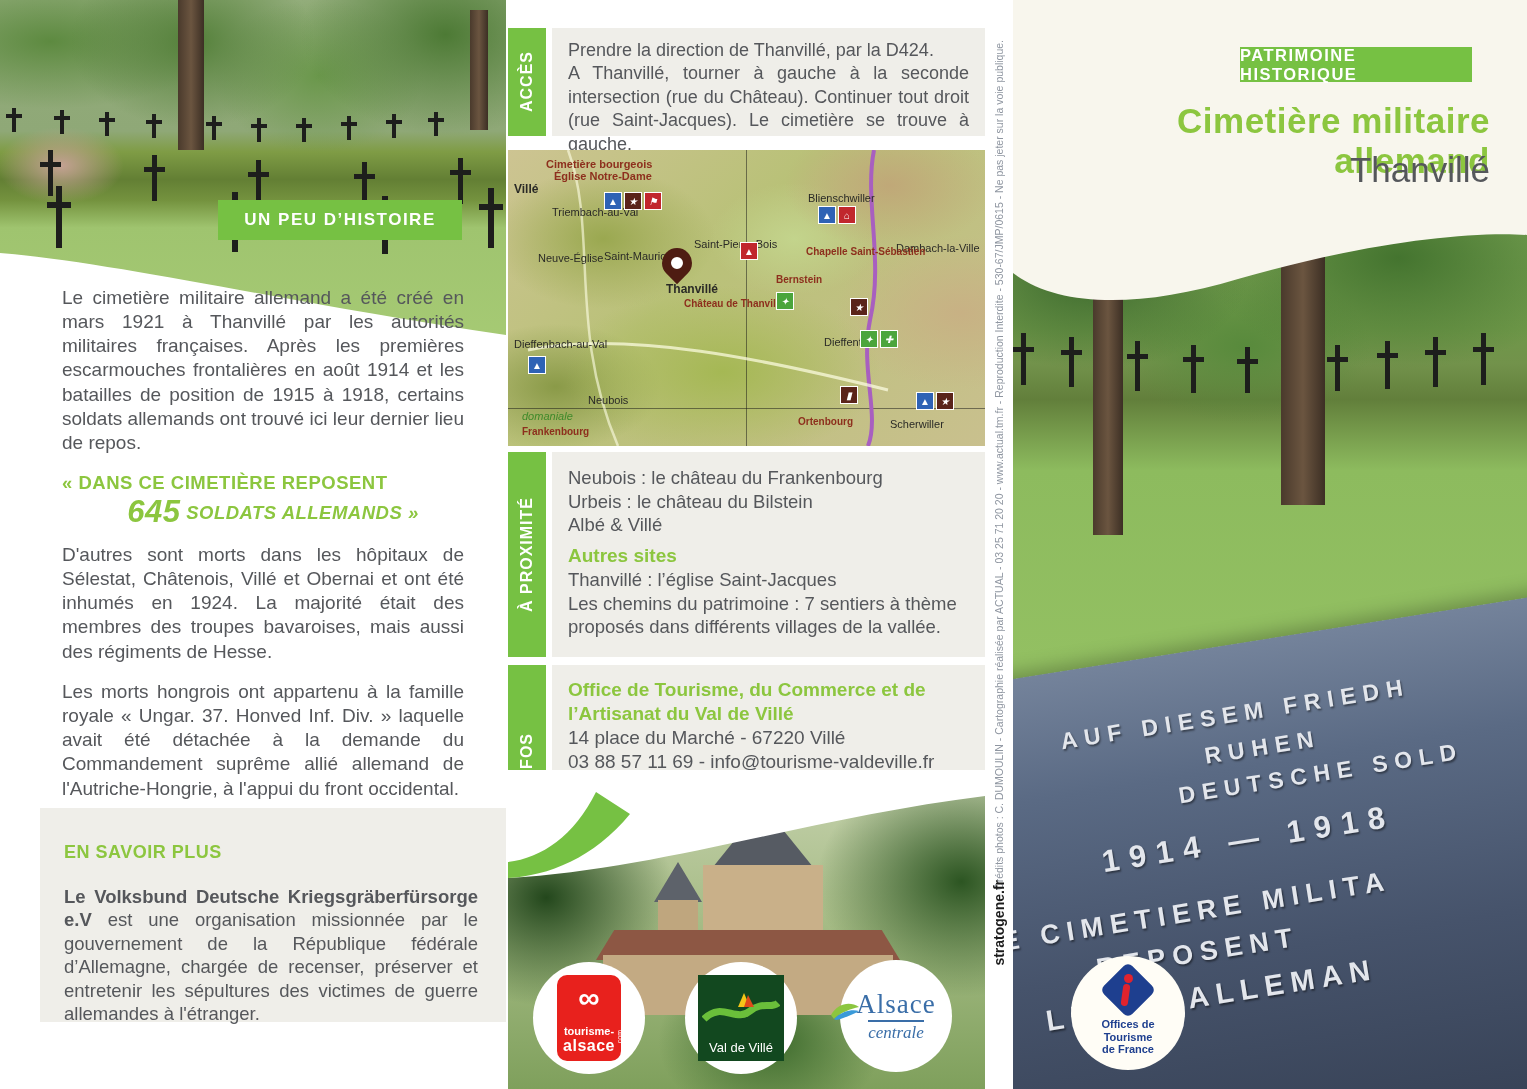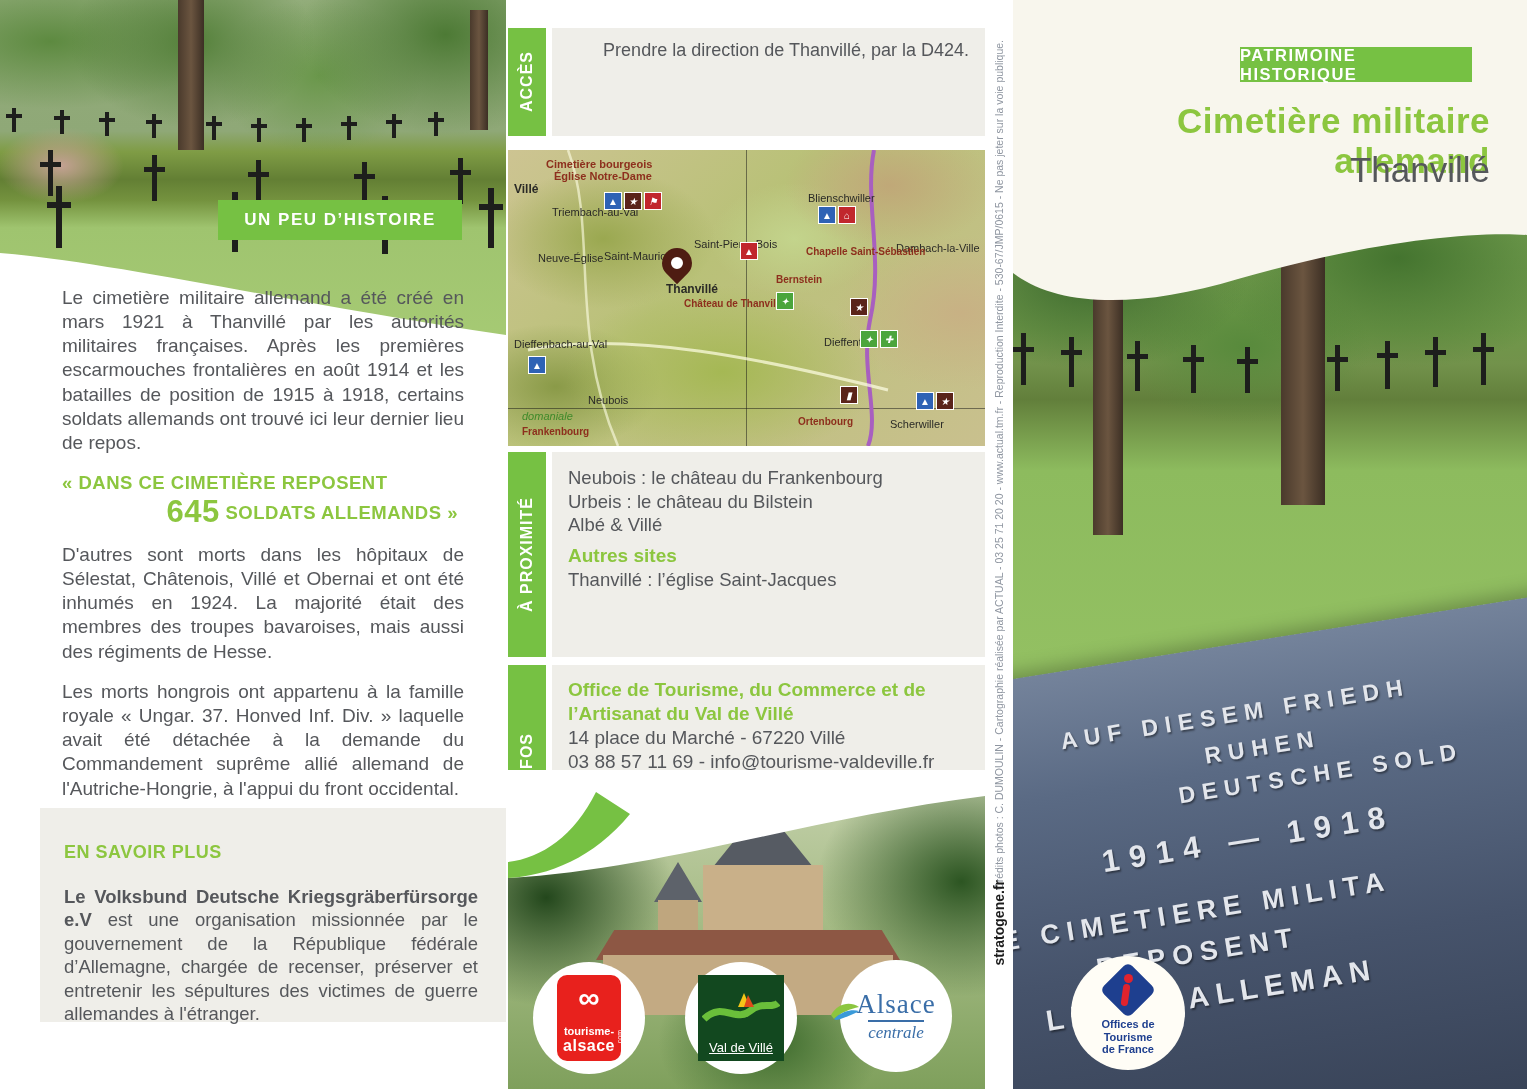--- a/index.html
+++ b/index.html
@@ -21,31 +21,31 @@
       linear-gradient(180deg,#93ad7b 0%,#8fa877 38%, #7f9c45 44%, #637f34 52%, #74923e 58%, #9fc46f 66%, #a6ca74 100%);}
   .trunk{position:absolute;background:linear-gradient(90deg,#4a3a2c,#6b5540,#3c2f24);}
   .cross{position:absolute;background:#1d1e1c;}
   .cross::before{content:"";position:absolute;background:#1d1e1c;left:-6px;top:26%;width:16px;height:4px;}
   .cross.big::before{left:-8px;width:21px;height:5px;}
   .cross.xl::before{left:-9px;width:24px;height:6px;}
   .wave-left{left:0;top:235px;width:506px;height:112px;}
   .hist-badge{left:218px;top:200px;width:244px;height:40px;display:flex;align-items:center;justify-content:center;
     color:#fff;font-weight:bold;font-size:17px;letter-spacing:1.5px;}
   .quote1{left:62px;top:472px;width:402px;font-weight:bold;font-size:18.5px;letter-spacing:.5px;}
-  .quote2{left:56px;top:494px;width:402px;text-align:right;font-weight:bold;font-size:18.5px;letter-spacing:.5px;}
+  .quote2{left:72px;top:494px;width:402px;text-align:center;font-weight:bold;font-size:18.5px;letter-spacing:.5px;font-style:italic;}
   .quote2 .num{font-size:31px;vertical-align:-3px;}
   .graybox{left:40px;top:808px;width:466px;height:214px;background:#efeee9;box-sizing:border-box;padding:34px 28px 0 24px;}
   .savoir{font-weight:bold;font-size:18px;letter-spacing:.5px;margin-bottom:22px;}
   
   .vtab{width:38px;display:flex;align-items:center;justify-content:center;}
   .vtab span{writing-mode:vertical-rl;transform:rotate(180deg);color:#fff;font-weight:bold;
     font-size:16px;letter-spacing:1px;white-space:nowrap;}
   .midbox{background:#efeee9;box-sizing:border-box;}
   .acces-box{left:552px;top:28px;width:433px;height:108px;padding:11px 16px;}
-  .acces-box .t{font-size:18px;line-height:1.3;color:#55575b;text-align:right;}
+  .acces-box .t{font-size:18px;line-height:1.3;color:#55575b;}
   .acces-box .just{text-align:justify;}
   .map{left:508px;top:150px;width:477px;height:296px;overflow:hidden;background:
       radial-gradient(ellipse 150px 90px at 80% 12%, #c0a878 0%, rgba(192,168,120,0) 70%),
       radial-gradient(ellipse 180px 110px at 95% 55%, #c8b184 0%, rgba(200,177,132,0) 70%),
       radial-gradient(ellipse 160px 100px at 20% 30%, #9aa850 0%, rgba(154,168,80,0) 70%),
       radial-gradient(ellipse 220px 120px at 45% 75%, #a5b854 0%, rgba(165,184,84,0) 72%),
       radial-gradient(ellipse 150px 90px at 10% 80%, #8a9a48 0%, rgba(138,154,72,0) 70%),
       radial-gradient(ellipse 120px 80px at 60% 30%, #c3d48c 0%, rgba(195,212,140,0) 70%),
       linear-gradient(135deg,#cdc492 0%, #b9c178 40%, #c9c08e 100%);}
   .map .lbl{position:absolute;font-size:11px;color:#2a2a26;white-space:nowrap;}
@@ -85,21 +85,21 @@
       clip-path:polygon(0 100%,6% 0,94% 0,100% 100%);}
   .logo-circle{position:absolute;width:112px;height:112px;border-radius:50%;background:#fff;
       display:flex;align-items:center;justify-content:center;}
   .ta-block{width:64px;height:86px;background:#e8211d;border-radius:10px;color:#fff;text-align:center;
       display:flex;flex-direction:column;align-items:center;justify-content:flex-end;padding-bottom:6px;box-sizing:border-box;position:relative;}
   .ta-block .pretzel{font-size:30px;line-height:30px;font-weight:bold;position:absolute;top:8px;left:0;right:0;}
   .ta-block .l1{font-size:11px;font-weight:bold;}
   .ta-block .l2{font-size:16px;font-weight:bold;letter-spacing:.5px;}
   .ta-block .dotcom{position:absolute;right:-2px;bottom:16px;font-size:7px;writing-mode:vertical-rl;transform:rotate(180deg);}
   .vdv-block{width:86px;height:86px;background:#12481f;position:relative;display:flex;align-items:flex-end;justify-content:center;}
-  .vdv-block .nm{color:#fff;font-size:13px;margin-bottom:6px;white-space:nowrap;text-decoration:underline;}
+  .vdv-block .nm{color:#fff;font-size:13px;margin-bottom:6px;white-space:nowrap;}
   .alsace-c{text-align:center;font-family:"Liberation Serif",serif;color:#3a6ea8;position:relative;}
   .alsace-c .a1{font-size:27px;letter-spacing:1px;}
   .alsace-c .a2{font-size:17px;font-style:italic;border-top:2px solid #3a6ea8;display:inline-block;padding-top:1px;}
   .alsace-swoosh{position:absolute;left:-26px;top:10px;width:30px;height:22px;}
   
   .credits{left:986px;top:70px;height:790px;width:26px;display:flex;align-items:center;justify-content:center;}
   .credits span{writing-mode:vertical-rl;transform:rotate(180deg);font-size:10.5px;color:#8f96a1;white-space:nowrap;}
   .brand{left:984px;top:858px;height:130px;width:30px;display:flex;align-items:center;justify-content:center;}
   .brand span{writing-mode:vertical-rl;transform:rotate(180deg);font-size:14px;font-weight:bold;color:#1c1c1c;}
   
@@ -178,20 +178,21 @@
     <div class="body-tx" style="font-size:18.5px;">
       <b>Le Volksbund Deutsche Kriegsgräberfürsorge e.V</b><span> est une organisation missionnée par le gouvernement de la République fédérale d’Allemagne, chargée de recenser, préserver et entretenir les sépultures des victimes de guerre allemandes à l'étranger.</span>
     </div>
   </div>
 
   <div class="abs vtab green-bg" style="left:508px;top:28px;height:108px;">
     <span>ACCÈS</span>
   </div>
   <div class="abs midbox acces-box">
     <div class="t">Prendre la direction de Thanvillé, par la D424.</div>
+    <div class="t just">A Thanvillé, tourner à gauche à la seconde intersection (rue du Château). Continuer tout droit (rue Saint-Jacques). Le cimetière se trouve à gauche.</div>
   </div>
 
   <div class="abs map">
     <div class="grid-v"></div>
     <div class="grid-h"></div>
     <svg style="position:absolute;left:0;top:0;" width="477" height="296">
       <path d="M366,0 C356,50 376,110 362,170 C352,220 372,265 360,296" stroke="#a85fc0" stroke-width="4" fill="none"></path>
       <path d="M20,200 C120,180 260,210 380,240" stroke="rgba(255,255,230,.7)" stroke-width="3" fill="none"></path>
       <path d="M60,0 C90,80 60,180 110,296" stroke="rgba(255,255,230,.6)" stroke-width="2.5" fill="none"></path>
     </svg>
@@ -234,20 +235,21 @@
 
   <div class="abs vtab green-bg" style="left:508px;top:452px;height:205px;">
     <span>À PROXIMITÉ</span>
   </div>
   <div class="abs midbox prox-box">
     <div class="it">Neubois : le château du Frankenbourg</div>
     <div class="it">Urbeis : le château du Bilstein</div>
     <div class="it">Albé &amp; Villé</div>
     <div class="hd green-tx" style="margin-top:8px;">Autres sites</div>
     <div class="it">Thanvillé : l’église Saint-Jacques</div>
+    <div class="it">Les chemins du patrimoine : 7 sentiers à thème proposés dans différents villages de la vallée.</div>
   </div>
 
   <div class="abs vtab green-bg infos-tab" style="left:508px;top:665px;height:190px;">
     <span>INFOS</span>
   </div>
   <div class="abs midbox infos-box">
     <div class="hd green-tx">Office de Tourisme, du Commerce et de</div>
     <div class="hd green-tx">l’Artisanat du Val de Villé</div>
     <div class="it">14 place du Marché - 67220 Villé</div>
     <div class="it">03 88 57 11 69 - info@tourisme-valdeville.fr</div>

